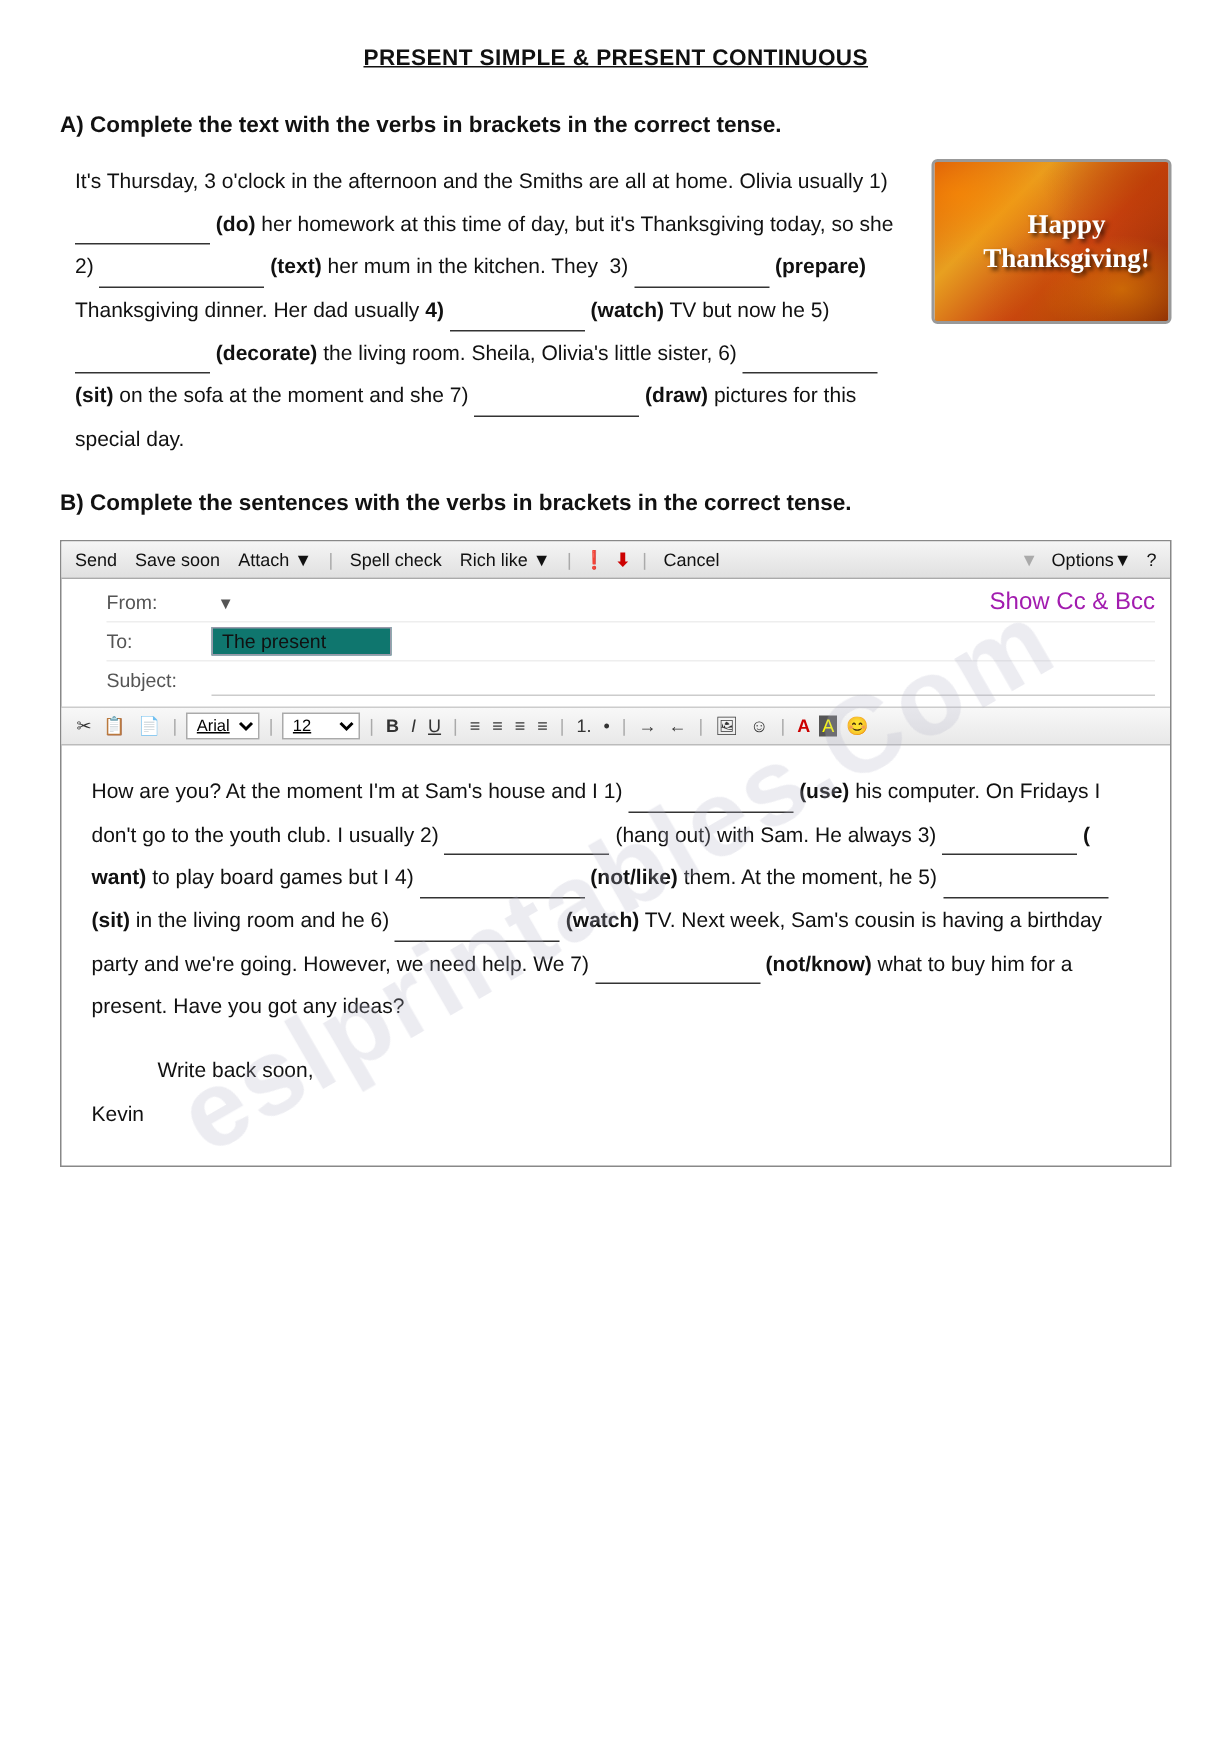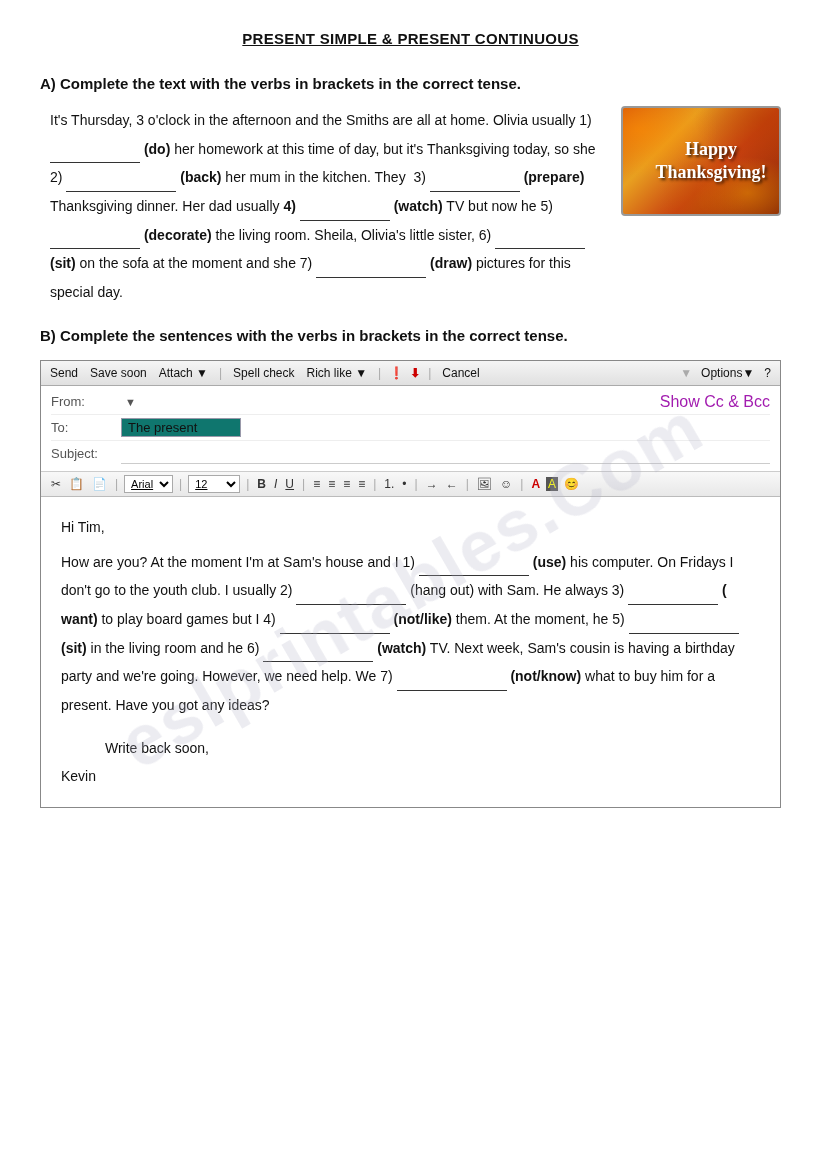--- a/index.html
+++ b/index.html
@@ -140,20 +140,21 @@
       padding: 4px 10px;
       font-size: 13px;
       border-bottom: 1px solid #ccc;
     }
 
     .header-row {
       display: flex;
       align-items: center;
       padding: 3px 0;
       border-bottom: 1px solid #eee;
+      margin-left: 20px;
     }
 
     .header-label {
       font-size: 13px;
       color: #555;
       min-width: 70px;
     }
 
     .header-value {
       font-size: 13px;
@@ -256,21 +257,21 @@
 
 <div class="page-title">PRESENT SIMPLE &amp; PRESENT CONTINUOUS</div>
 
 <div class="section-a">
   <div class="section-label">A)   Complete the text with the verbs in brackets in the correct tense.</div>
 
   <div style="display:flex; gap:16px; margin-left:10px;">
     <div class="paragraph-a-full" style="flex:1; padding-right:8px;">
       It's Thursday, 3 o'clock in the afternoon and the Smiths are all at
       home. Olivia usually 1) <span class="blank"></span> <span class="verb">(do)</span> her homework at this time of
-      day, but it's Thanksgiving today, so she 2) <span class="blank blank-long"></span> <span class="verb">(back)</span> her mum
+      day, but it's Thanksgiving today, so she 2) <span class="blank blank-long"></span> <span class="verb">(text)</span> her mum
       in the kitchen. They &nbsp;3) <span class="blank"></span> <span class="verb">(prepare)</span> Thanksgiving dinner. Her
       dad usually <span class="verb">4)</span> <span class="blank"></span> <span class="verb">(watch)</span> TV but now he 5) <span class="blank"></span> <span class="verb">(decorate)</span> the living
       room. Sheila,  Olivia's little sister, 6) <span class="blank"></span> <span class="verb">(sit)</span> on the sofa at the moment and she 7)
       <span class="blank blank-long"></span> <span class="verb">(draw)</span> pictures for this special day.
     </div>
     <div class="thanksgiving-img">
       <div class="thanksgiving-leaves"></div>
       <div class="thanksgiving-text" style="white-space:pre-line;">Happy
 Thanksgiving!</div>
     </div>
@@ -349,21 +350,20 @@
       <span class="fmt-separator">|</span>
       <span class="fmt-btn">🖼</span>
       <span class="fmt-btn">☺</span>
       <span class="fmt-separator">|</span>
       <span class="fmt-btn fmt-color-a">A</span>
       <span class="fmt-btn" style="color:#ff0; background:#555; padding:0 2px;">A</span>
       <span class="fmt-btn">😊</span>
     </div>
 
     <div class="email-body">
-      <p style="margin-bottom:6px;">Hi Tim,</p>
       <p>
         How are you? At the moment I'm at Sam's house and I 1) <span class="blank blank-long"></span> <span class="verb">(use)</span> his computer.
         On Fridays I don't go to the youth club. I usually 2) <span class="blank blank-long"></span> (hang out) with Sam. He
         always 3) <span class="blank"></span> <span class="verb">( want)</span> to play board games but I 4) <span class="blank blank-long"></span> <span class="verb">(not/like)</span>
         them. At the moment, he 5) <span class="blank blank-long"></span> <span class="verb">(sit)</span> in the living room and he 6) <span class="blank blank-long"></span>
         <span class="verb">(watch)</span> TV. Next week, Sam's cousin is having a birthday party and we're going. However, we
         need help. We 7) <span class="blank blank-long"></span> <span class="verb">(not/know)</span> what to buy him for a present. Have you got any
         ideas?
       </p>
       <p style="margin-top:14px;margin-left:44px;">Write back soon,</p>

